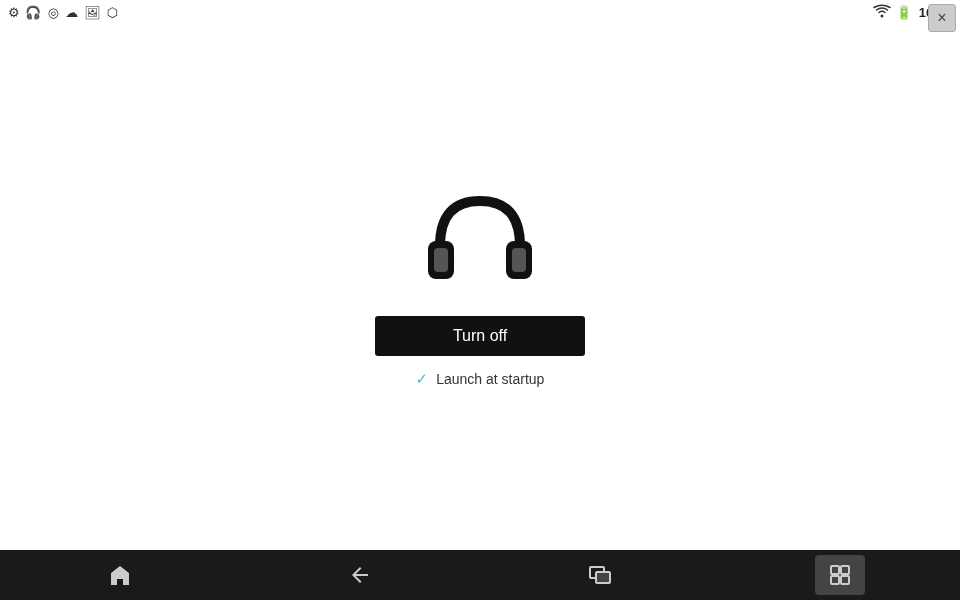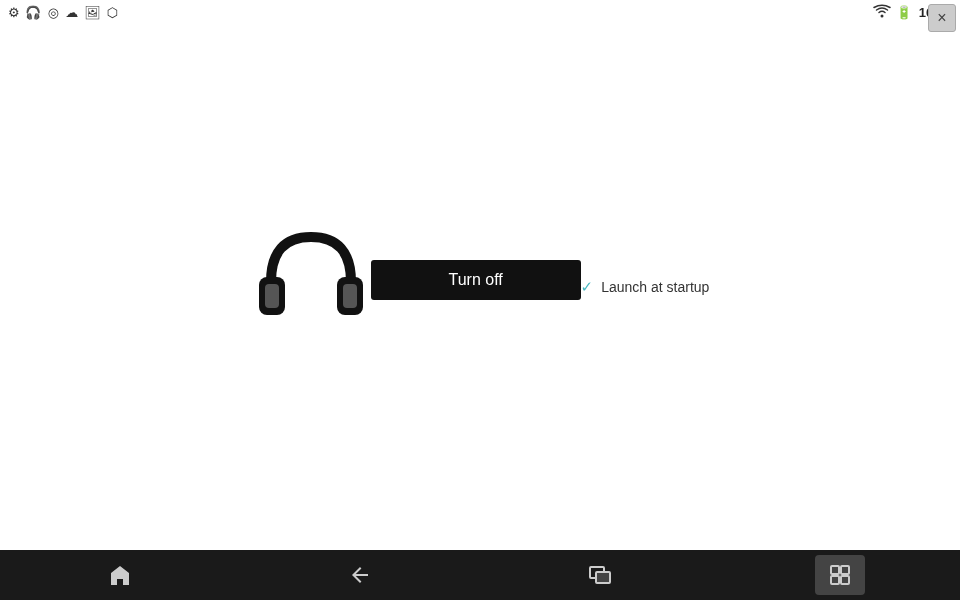--- a/index.html
+++ b/index.html
@@ -69,21 +69,21 @@
     }
 
     
     .main-content {
       position: absolute;
       top: 24px;
       left: 0;
       right: 0;
       bottom: 50px;
       display: flex;
-      flex-direction: row;
+      flex-direction: column;
       align-items: center;
       justify-content: center;
       background: #ffffff;
     }
 
     
     .headphones-icon {
       width: 120px;
       height: 110px;
       margin-bottom: 20px;

